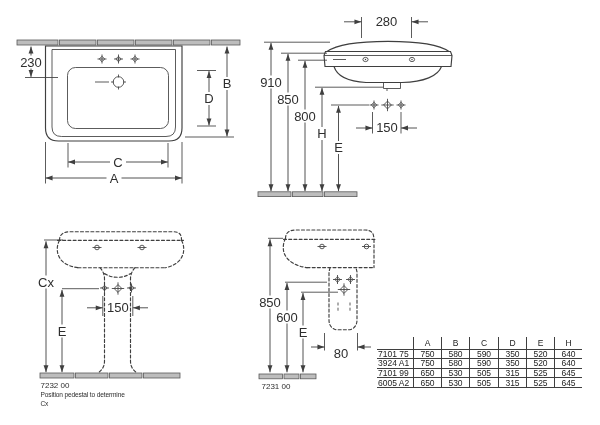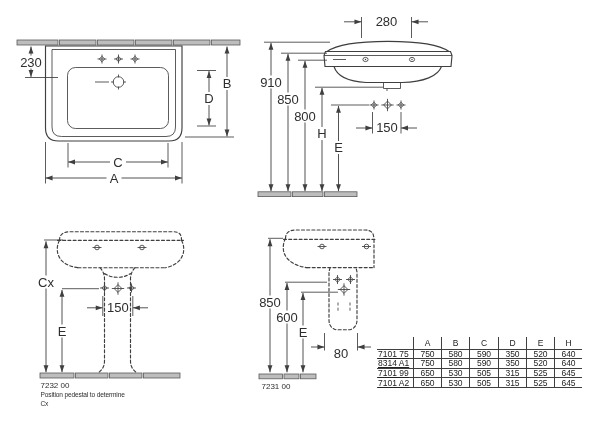--- a/index.html
+++ b/index.html
@@ -19,21 +19,21 @@
   text.s{font-size:8px;text-anchor:start;}
   text.note{font-size:6.6px;letter-spacing:-0.15px;text-anchor:start;}
   
   .spec-table{position:absolute;left:377px;top:336.5px;width:205px;display:grid;
       grid-template-columns:36px 28px 28px 29px 28px 28px 28px;
       font-size:8.5px;color:#222;}
   .spec-table .cell{border-bottom:1px solid #3f3f3f;display:flex;align-items:center;
       justify-content:center;height:9.6px;box-sizing:border-box;}
   .spec-table .hcell{height:13px;align-items:flex-end;padding-bottom:1px;}
   .spec-table .vline{border-left:1px solid #3f3f3f;}
-  .spec-table .mcell{justify-content:flex-start;padding-left:1px;text-decoration:underline;}
+  .spec-table .mcell{justify-content:flex-start;padding-left:1px;}
 </style>
 </head>
 <body>
 
 <svg width="600" height="425" viewBox="0 0 600 425">
   <defs>
     <marker id="ah" viewBox="0 0 8 6" refX="7.6" refY="3" markerWidth="8.6" markerHeight="6.6" orient="auto-start-reverse">
       <path d="M0.4,0.5 L7.6,3 L0.4,5.5 Z" fill="#3f3f3f"></path>
     </marker>
   </defs>
@@ -271,36 +271,36 @@
   <div class="cell hcell vline">H</div>
 
   <div class="cell mcell">7101 75</div>
   <div class="cell vline">750</div>
   <div class="cell vline">580</div>
   <div class="cell vline">590</div>
   <div class="cell vline">350</div>
   <div class="cell vline">520</div>
   <div class="cell vline">640</div>
 
-  <div class="cell mcell">8314 A1</div>
+  <div class="cell mcell">3924 A1</div>
   <div class="cell vline">750</div>
   <div class="cell vline">580</div>
   <div class="cell vline">590</div>
   <div class="cell vline">350</div>
   <div class="cell vline">520</div>
   <div class="cell vline">640</div>
 
   <div class="cell mcell">7101 99</div>
   <div class="cell vline">650</div>
   <div class="cell vline">530</div>
   <div class="cell vline">505</div>
   <div class="cell vline">315</div>
   <div class="cell vline">525</div>
   <div class="cell vline">645</div>
 
-  <div class="cell mcell">7101 A2</div>
+  <div class="cell mcell">6005 A2</div>
   <div class="cell vline">650</div>
   <div class="cell vline">530</div>
   <div class="cell vline">505</div>
   <div class="cell vline">315</div>
   <div class="cell vline">525</div>
   <div class="cell vline">645</div>
 </div>
 
 </body></html>

